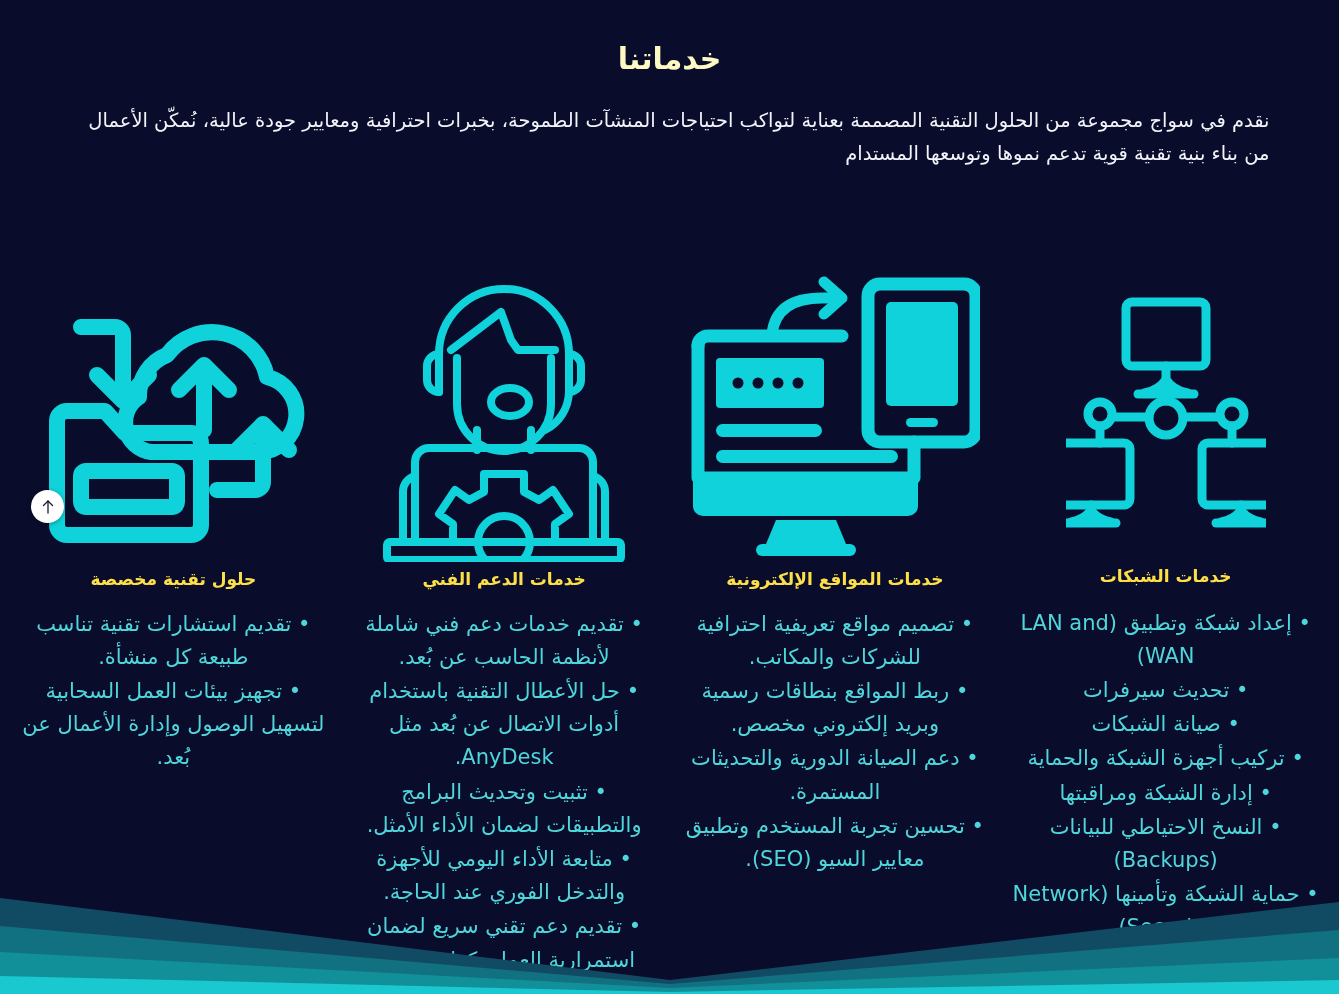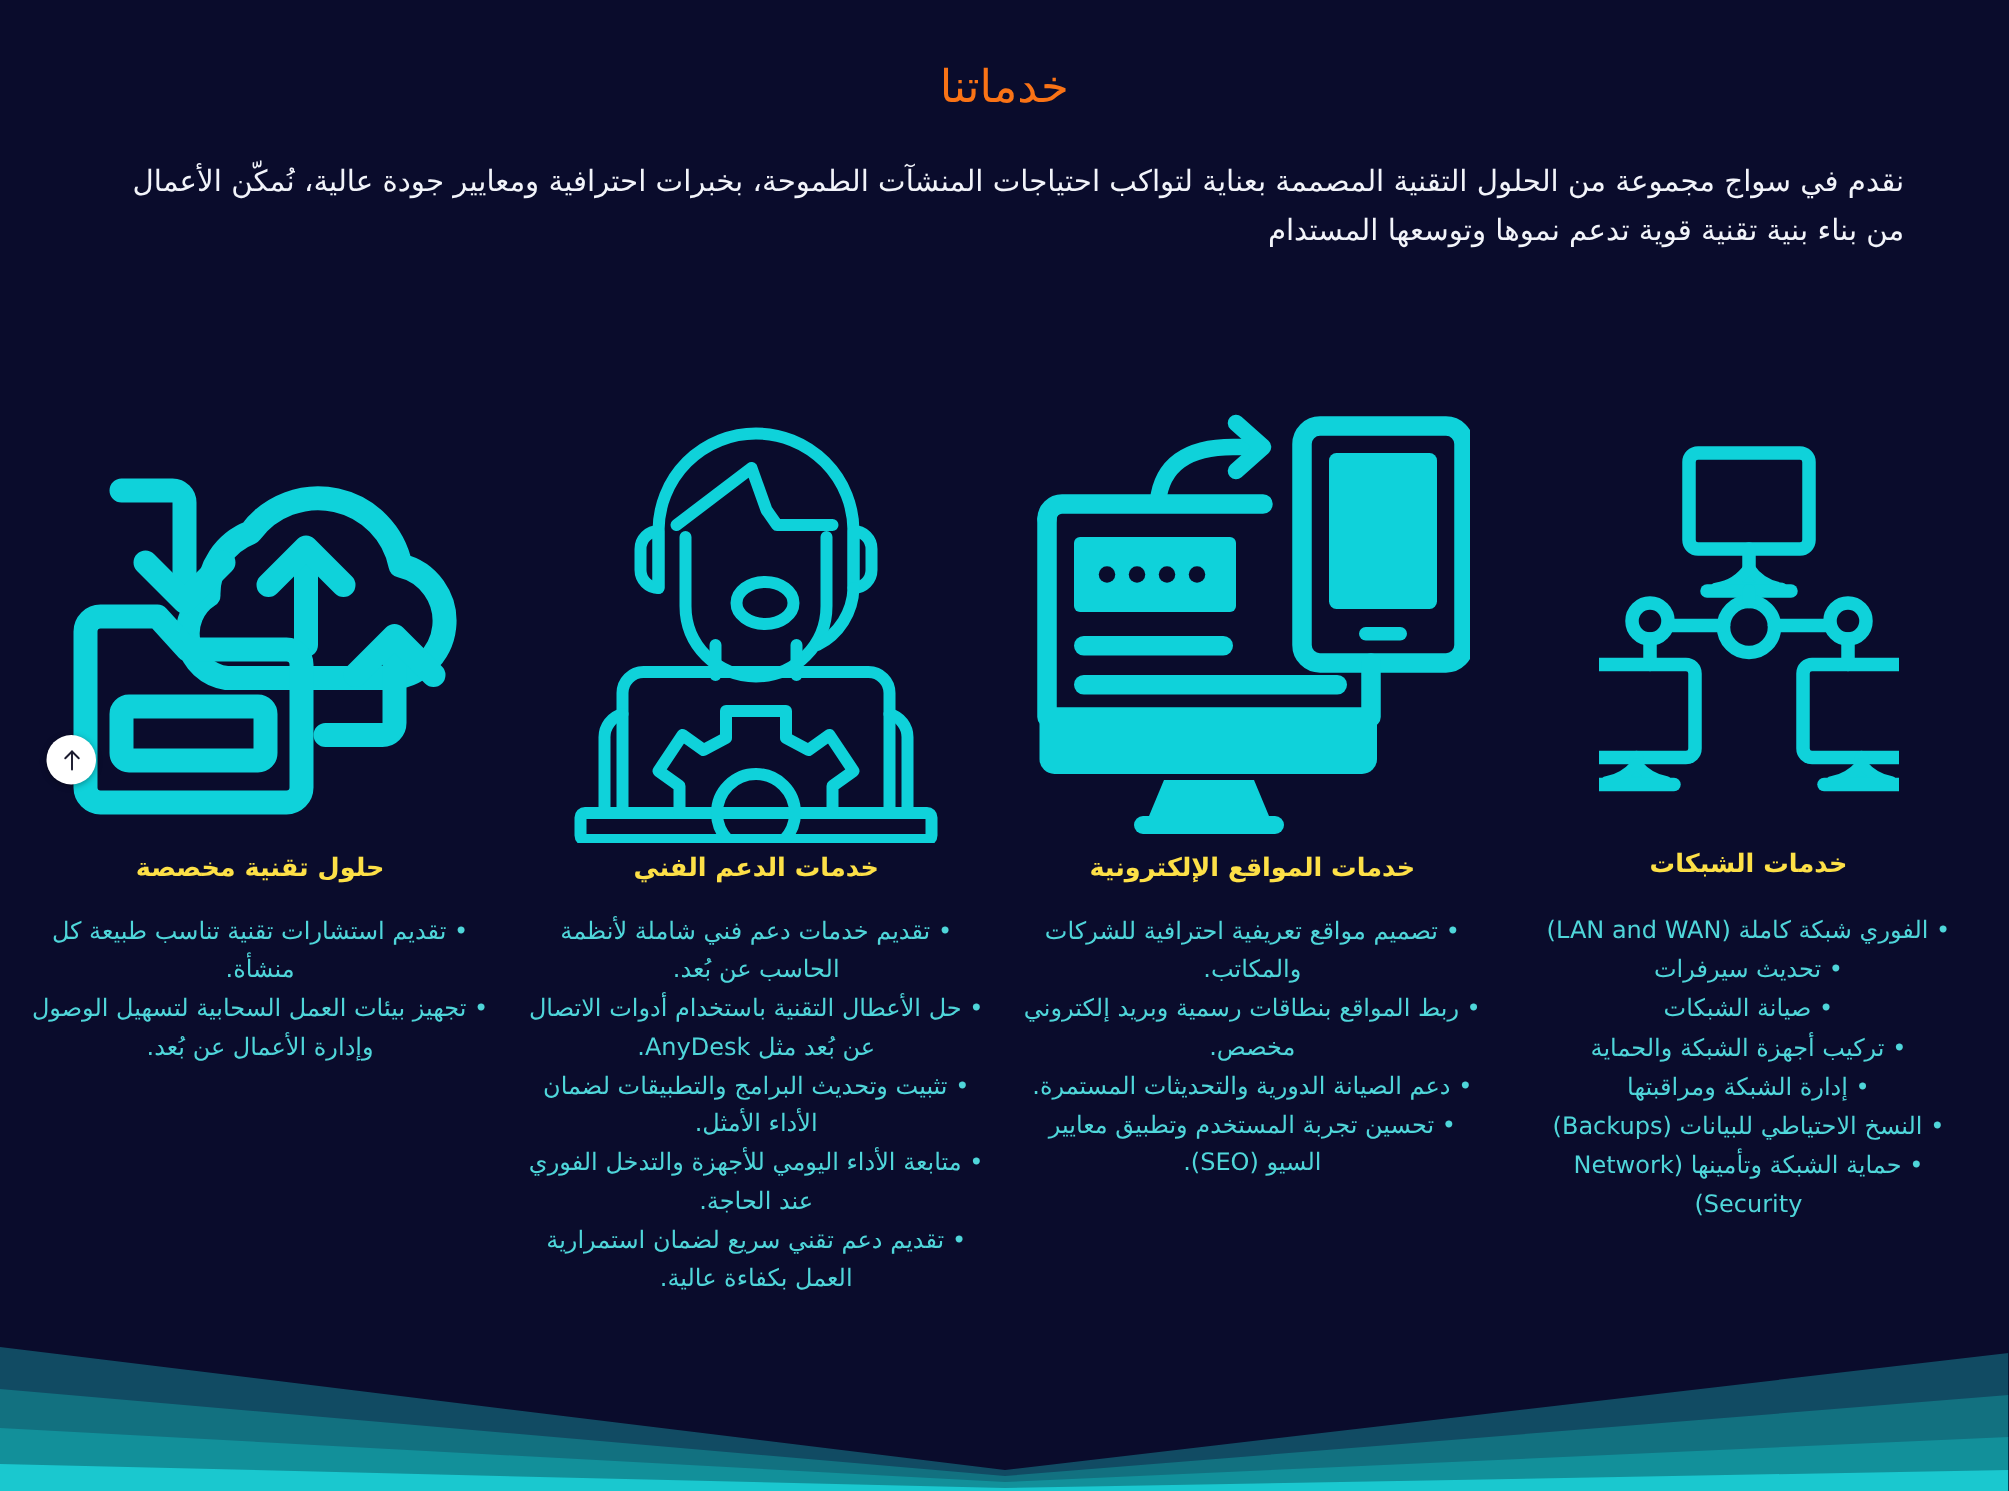--- a/index.html
+++ b/index.html
@@ -25,22 +25,22 @@
   }
 
   
   .section-header {
     padding-top: 40px;
     text-align: center;
   }
 
   .section-title {
     font-size: 30px;
-    font-weight: 400;
-    color: #f97316;
+    font-weight: 700;
+    color: #fef9c3;
     line-height: 1.25;
     letter-spacing: 0.3px;
   }
 
   .section-subtitle {
     margin: 26px auto 0;
     width: 1200px;
     font-size: 19.5px;
     line-height: 1.72;
     color: #f2f4fa;
@@ -84,21 +84,21 @@
     font-weight: 700;
     color: #fde047;
     text-align: center;
     line-height: 1.4;
   }
 
   .card-list {
     margin-top: 16px;
     list-style: none;
     text-align: center;
-    font-size: 16px;
+    font-size: 21px;
     line-height: 1.58;
     color: #4fd6da;
   }
 
   .card-list li {
     margin-bottom: 1px;
     direction: rtl;
     unicode-bidi: isolate;
   }
 
@@ -179,21 +179,21 @@
           <path d="M0 233 L50 233"></path>
 
           <rect x="136" y="153" width="78" height="62" rx="6"></rect>
           <path d="M175 215 L175 224"></path>
           <path d="M155 231 Q167 229 175 219 Q183 229 195 231 Z" fill="#0fd2da" stroke="#0fd2da" stroke-width="7"></path>
           <path d="M150 233 L200 233"></path>
         </svg>
       </div>
       <div class="card-title">خدمات الشبكات</div>
       <ul class="card-list">
-        <li>الفوري شبكة كاملة (LAN and WAN)</li>
+        <li>إعداد شبكة وتطبيق (LAN and WAN)</li>
         <li>تحديث سيرفرات</li>
         <li>صيانة الشبكات</li>
         <li>تركيب أجهزة الشبكة والحماية</li>
         <li>إدارة الشبكة ومراقبتها</li>
         <li>النسخ الاحتياطي للبيانات (Backups)</li>
         <li>حماية الشبكة وتأمينها (Network Security)</li>
       </ul>
     </div>
 
     <div class="card card-web">

